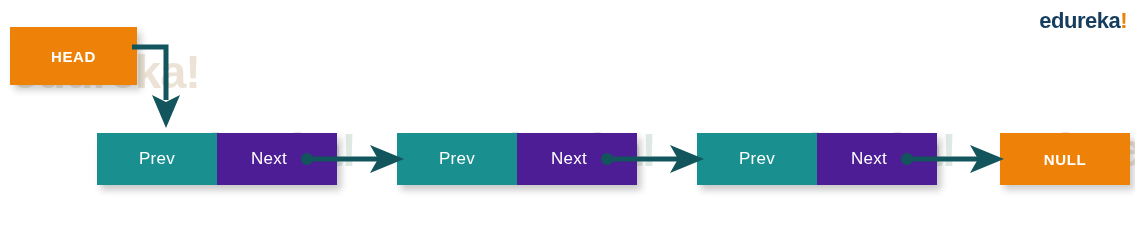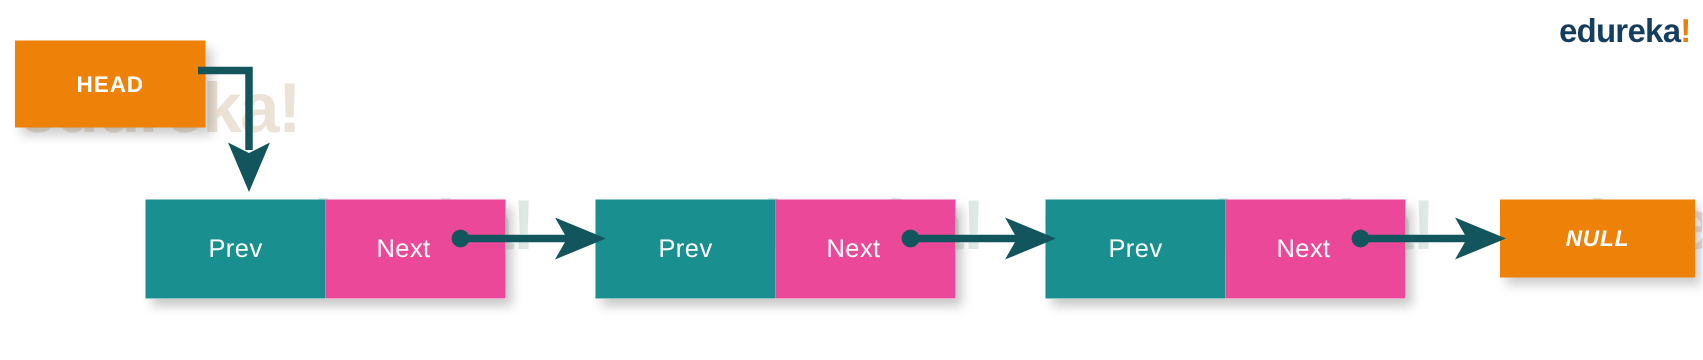--- a/index.html
+++ b/index.html
@@ -64,42 +64,41 @@
   }
   #head-box {
     left: 10px; top: 27px;
     width: 127px; height: 58px;
     background: #ee8208;
   }
   #null-box {
     left: 1000px; top: 133px;
     width: 130px; height: 52px;
     background: #ee8208;
-    font-style: italic;
   }
 
   
   .node {
     position: absolute;
     top: 133px;
     width: 240px;
-    height: 66px;
+    height: 52px;
     display: flex;
     z-index: 5;
     box-shadow: 4px 5px 7px rgba(0,0,0,0.22);
   }
   .node .cell {
     flex: 1 1 50%;
     display: flex;
     align-items: center;
     justify-content: center;
     position: relative;
   }
   .node .cell-prev { background: #1a8f90; }
-  .node .cell-next { background: #ec4899; }
+  .node .cell-next { background: #4c1d95; }
   .node .cell-label {
     color: #ffffff;
     font-size: 17px;
     font-weight: normal;
     letter-spacing: 0.3px;
     position: relative;
     z-index: 2;
   }
   .cell-next .cell-label { margin-right: 16px; }
   #node-1 { left: 97px; }

